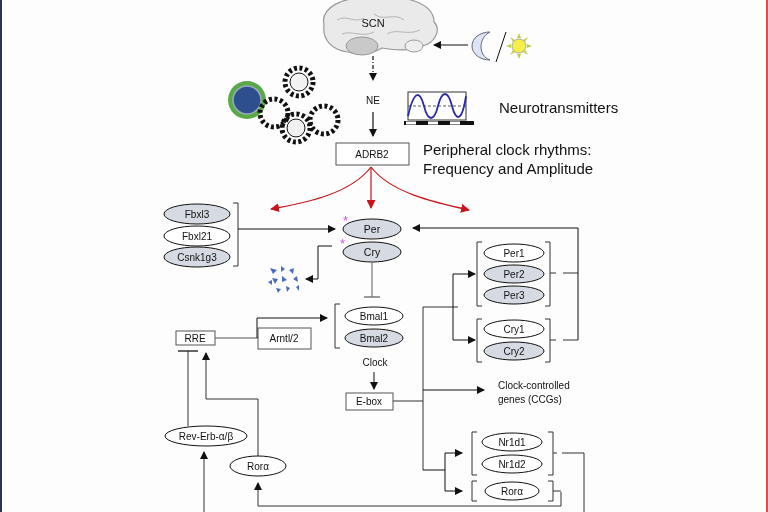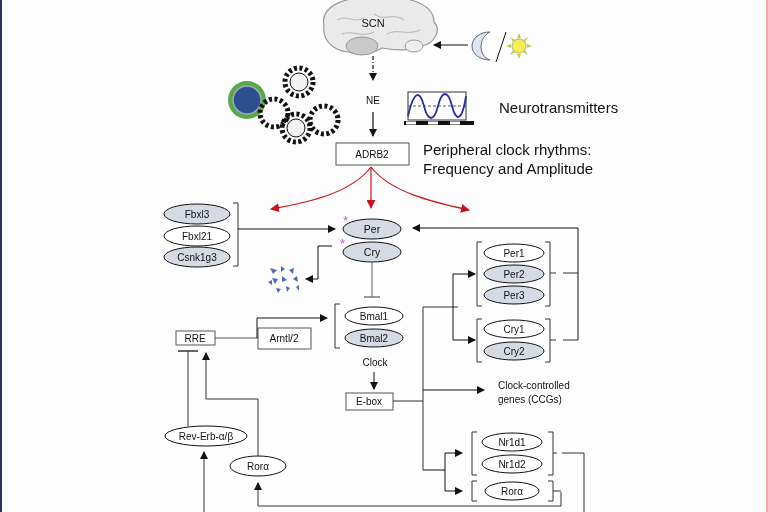--- a/index.html
+++ b/index.html
@@ -1,17 +1,17 @@
 <!DOCTYPE html>
 <html><head>
 <meta charset="utf-8">
 <style>
   html,body{margin:0;padding:0;}
   body{width:768px;height:512px;overflow:hidden;background:#fdfdfd;font-family:"Liberation Sans",sans-serif;}
-  #frame{position:absolute;left:0;top:0;width:764px;height:512px;border-left:2px solid #2a3352;border-right:2px solid #fca5a5;background:#fdfdfd;}
+  #frame{position:absolute;left:0;top:0;width:764px;height:512px;border-left:2px solid #2a3352;border-right:2px solid #ef4444;background:#fdfdfd;}
   svg{position:absolute;left:0;top:0;}
   .lbl{font-family:"Liberation Sans",sans-serif;fill:#111;}
 </style>
 </head>
 <body>
 
 <div id="frame">
 <svg width="764" height="512" viewBox="0 0 764 512">
   <defs>
     <marker id="ah" markerWidth="8" markerHeight="8" refX="7" refY="4" orient="auto" markerUnits="userSpaceOnUse">

